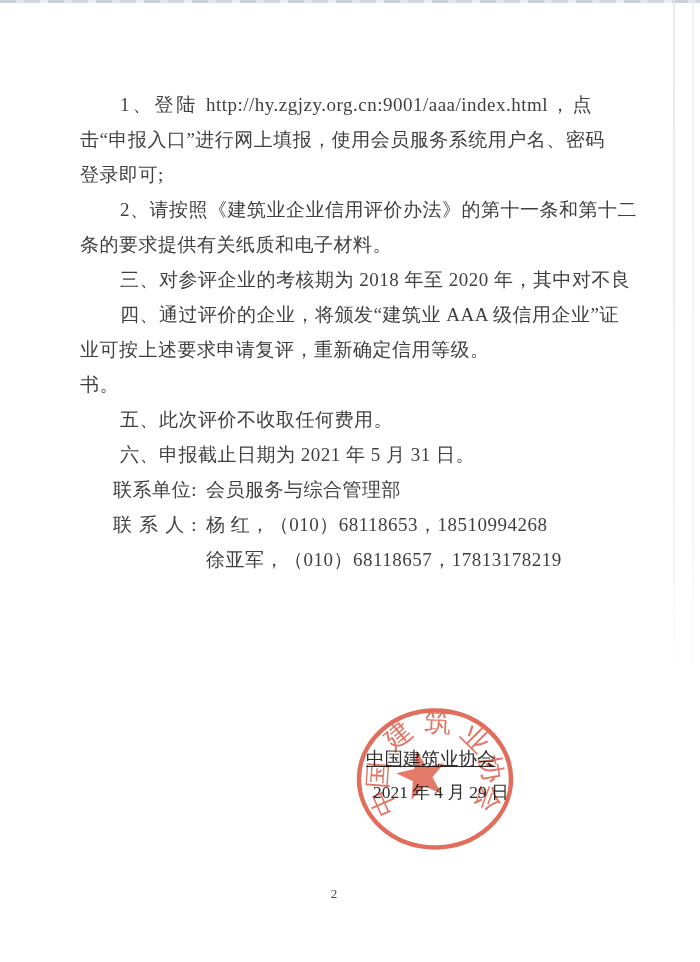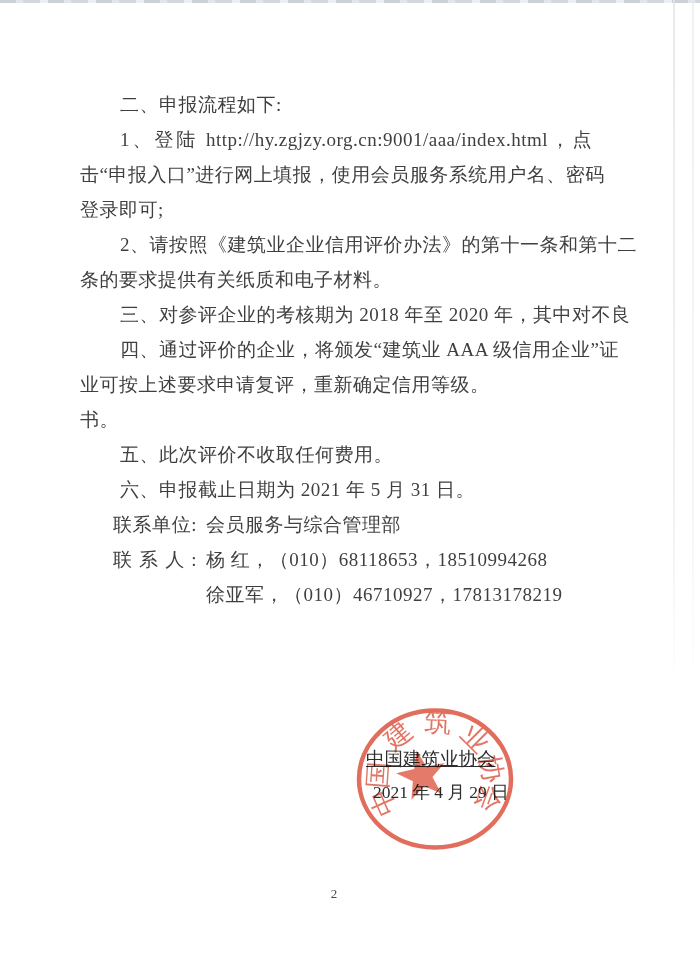--- a/index.html
+++ b/index.html
@@ -83,40 +83,39 @@
 </head>
 <body>
 
 <div class="page" style="background: rgb(255, 255, 255);">
 
   <div class="scan-top-band"></div>
   <div class="scan-right-line l1"></div>
   <div class="scan-right-line l2"></div>
 
   <div class="doc-body" id="doc-body">
-      <div class="line indent">二、申报流程如下:</div>
       <div class="line indent j">1、登陆 http://hy.zgjzy.org.cn:9001/aaa/index.html，点</div>
       <div class="line j">击“申报入口”进行网上填报，使用会员服务系统用户名、密码</div>
       <div class="line">登录即可;</div>
       <div class="line indent j">2、请按照《建筑业企业信用评价办法》的第十一条和第十二</div>
       <div class="line">条的要求提供有关纸质和电子材料。</div>
       <div class="line indent j">三、对参评企业的考核期为 2018 年至 2020 年，其中对不良</div>
       <div class="line indent j">四、通过评价的企业，将颁发“建筑业 AAA 级信用企业”证</div>
       <div class="line">业可按上述要求申请复评，重新确定信用等级。</div>
       <div class="line">书。</div>
       <div class="line indent">五、此次评价不收取任何费用。</div>
       <div class="line indent">六、申报截止日期为 2021 年 5 月 31 日。</div>
       <div class="contact-row">
     <span class="clabel">联系单位:</span><span class="cvalue">会员服务与综合管理部</span>
   </div>
       <div class="contact-row">
     <span class="clabel">联系人:</span><span class="cvalue">杨  红，（010）68118653，18510994268</span>
   </div>
       <div class="contact-row">
-    <span class="clabel"></span><span class="cvalue">徐亚军，（010）46710927，17813178219</span>
+    <span class="clabel"></span><span class="cvalue">徐亚军，（010）68118657，17813178219</span>
   </div>
     </div>
 
   <div class="seal-wrap">
     <div class="seal-org">中国建筑业协会</div>
     <div class="seal-date">2021 年 4 月 29 日</div>
     <svg class="seal-svg" viewBox="0 0 166 152" xmlns="http://www.w3.org/2000/svg">
       <ellipse class="seal-ring" cx="83" cy="77" rx="76" ry="68.5"></ellipse>
       <path class="seal-star" transform="translate(70,74) rotate(-12)" d="M0,-26 L6.17,-8.49 L24.73,-8.03 L9.99,3.24 L15.28,21.03 L0,10.5 L-15.28,21.03 L-9.99,3.24 L-24.73,-8.03 L-6.17,-8.49 Z"></path>
       <g id="seal-ring-text">

